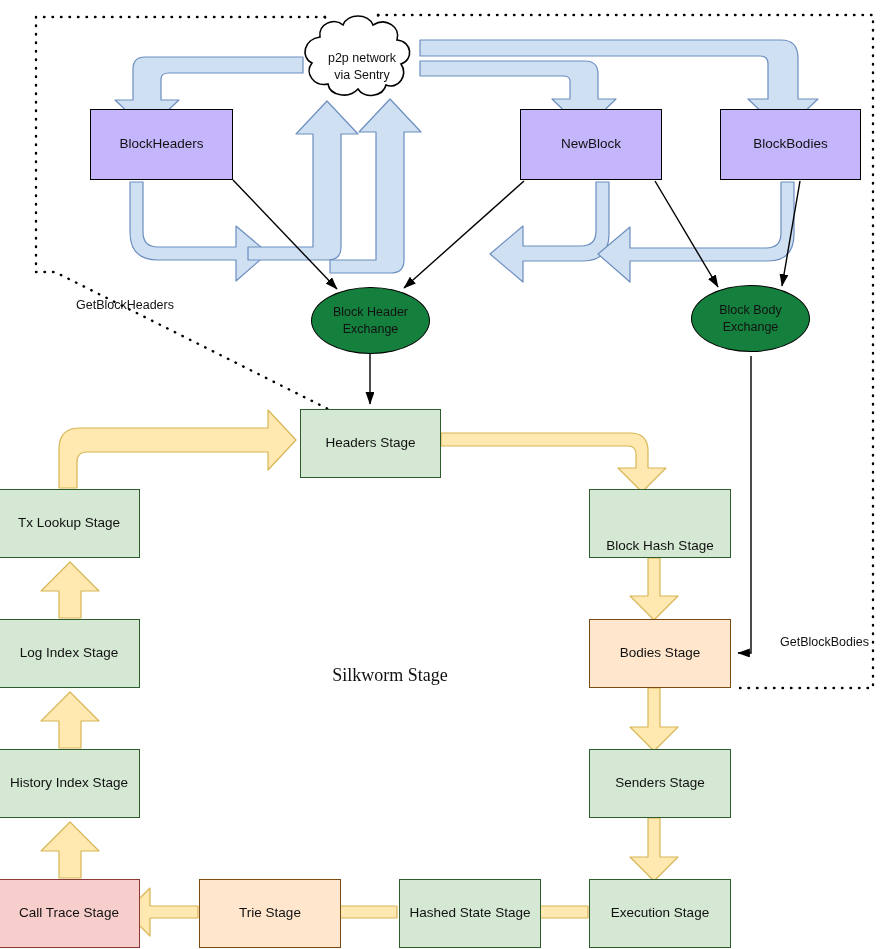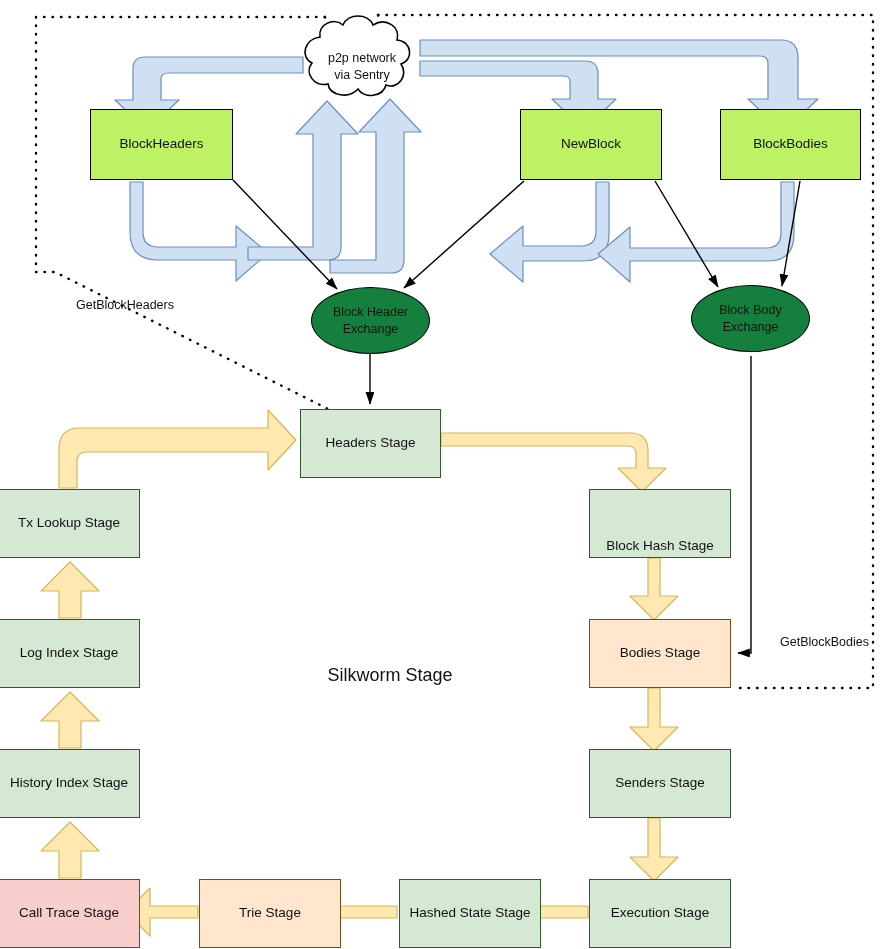--- a/index.html
+++ b/index.html
@@ -2,21 +2,21 @@
 <html><head>
 <meta charset="utf-8">
 <style>
   html,body{margin:0;padding:0;background:#ffffff;}
   body{width:890px;height:949px;font-family:"Liberation Sans",sans-serif;overflow:hidden;}
   #stage{position:relative;width:890px;height:949px;background:#fff;border-radius:13px;}
   svg.layer{position:absolute;left:0;top:0;width:890px;height:949px;}
   .node{position:absolute;box-sizing:border-box;border:1.4px solid #000;
         display:flex;align-items:center;justify-content:center;text-align:center;
         font-size:13.5px;color:#111;line-height:1.25;padding:2px;}
-  .white{background:#bef264;text-align:right;}
+  .white{background:#c4b5fd;text-align:right;}
   .green{background:#d5e8d4;border-color:#2d5b2d;}
   .peach{background:#ffe6cc;border-color:#7a4a14;}
   .pink{background:#f8cecc;border-color:#8a3b36;}
   .ellipse{position:absolute;box-sizing:border-box;border:1.4px solid #000;
            background:#15803d;border-radius:50%;display:flex;align-items:center;
            justify-content:center;text-align:center;font-size:12.5px;color:#111;line-height:1.3;}
   .plain{position:absolute;font-size:12.5px;color:#111;white-space:nowrap;}
   .centerlabel{position:absolute;font-size:18px;color:#111;text-align:center;line-height:1.45;}
 </style>
 </head>
@@ -145,21 +145,21 @@
   <div class="ellipse" style="left:691px;top:285px;width:119px;height:67px;">
     <div>
       <div>Block Body</div>
       <div>Exchange</div>
     </div>
   </div>
 
   <div class="plain" style="left:76px;top:298px;">GetBlockHeaders</div>
   <div class="plain" style="left:780px;top:635px;">GetBlockBodies</div>
 
-  <div class="centerlabel" style="left:290px;top:662px;width:200px;">
+  <div class="centerlabel" style="left:290px;top:662px;width:200px;font-family:Liberation Serif, serif;">
     <div>Silkworm Stage</div>
   </div>
 
   <div class="node green" style="left:300px;top:409px;width:141px;height:69px;">
     <span>Headers Stage</span>
   </div>
 
   <div class="node green" style="left:589px;top:489px;width:142px;height:69px;align-items:flex-end;">
     <span>Block Hash Stage</span>
   </div>

